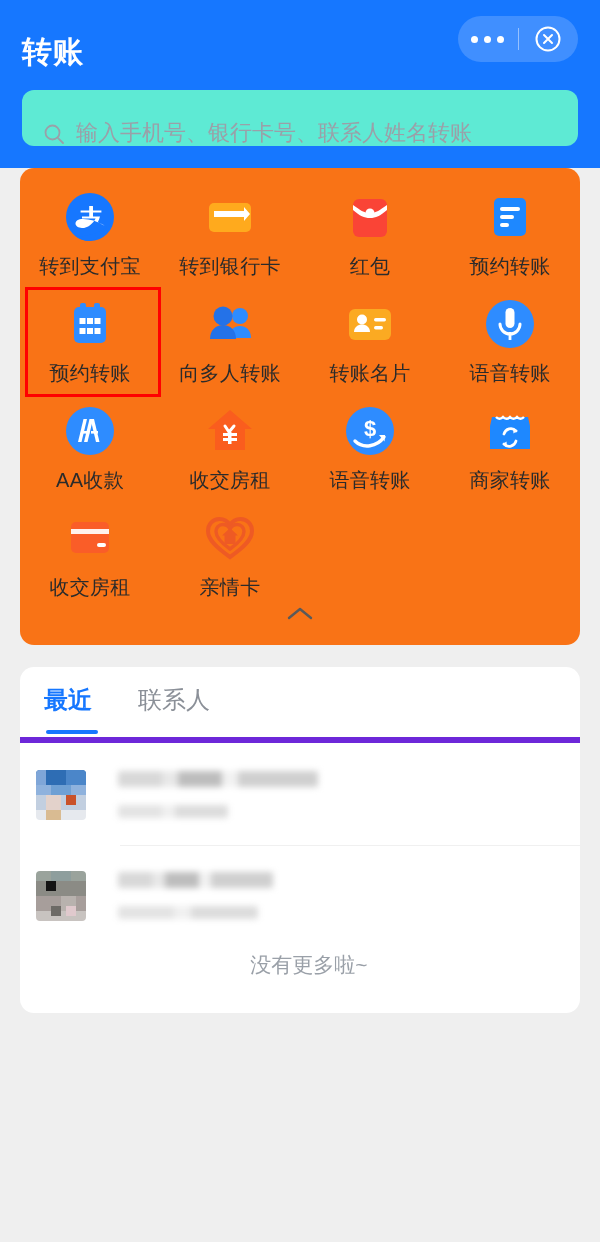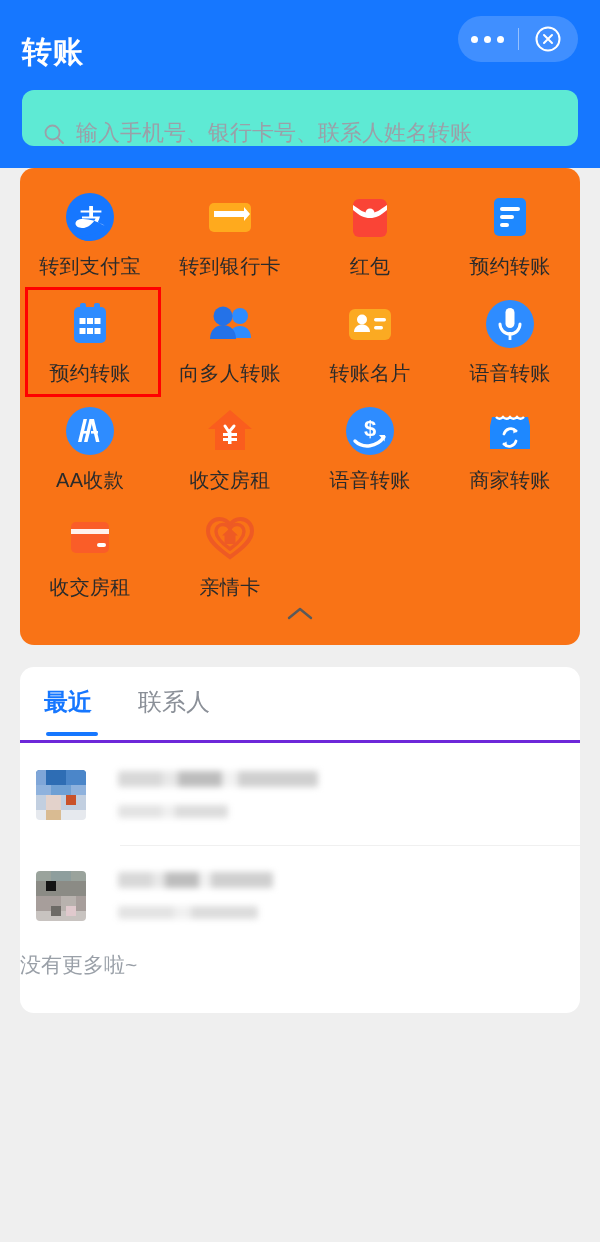--- a/index.html
+++ b/index.html
@@ -94,21 +94,21 @@
   }
 
   
   .list-card {
     position:absolute; left:20px; top:667px; width:560px; height:346px;
     background:#ffffff; border-radius:14px; overflow:hidden;
   }
   .tabs {
     position:absolute; left:0; top:0; width:560px; height:76px;
     display:flex; align-items:center; padding-left:24px;
-    border-bottom:3px solid #6d28d9;
+    border-bottom:6px solid #6d28d9;
   }
   .tab {
     position:relative; font-size:24px; color:#8b9098; margin-right:46px;
     padding-bottom:4px; cursor:pointer;
   }
   .tab.active { color:#1677FF; font-weight:700; }
   .tab.active::after {
     content:""; position:absolute; left:2px; bottom:-14px;
     width:52px; height:4px; background:#1677FF; border-radius:2px;
   }
@@ -133,21 +133,21 @@
       linear-gradient(90deg,#d8d8d8 0 22%,#e8e8e8 22% 30%,#bdbdbd 30% 52%,#f2f2f2 52% 60%,#cfcfcf 60% 100%);
     filter:blur(3px);
     margin-bottom:18px;
   }
   .blur-sub {
     height:13px; background:
       linear-gradient(90deg,#e3e3e3 0 40%,#f0f0f0 40% 52%,#dcdcdc 52% 100%);
     filter:blur(3px);
   }
   .nomore {
-    position:absolute; left:0; bottom:34px; width:578px; text-align:left;
+    position:absolute; left:0; bottom:34px; width:578px; text-align:center;
     font-size:21px; color:#9aa0a8;
   }
 </style>
 </head>
 <body>
 
 <div class="header">
 
   <div class="header-bar">
     <div class="nav-title">转账</div>

